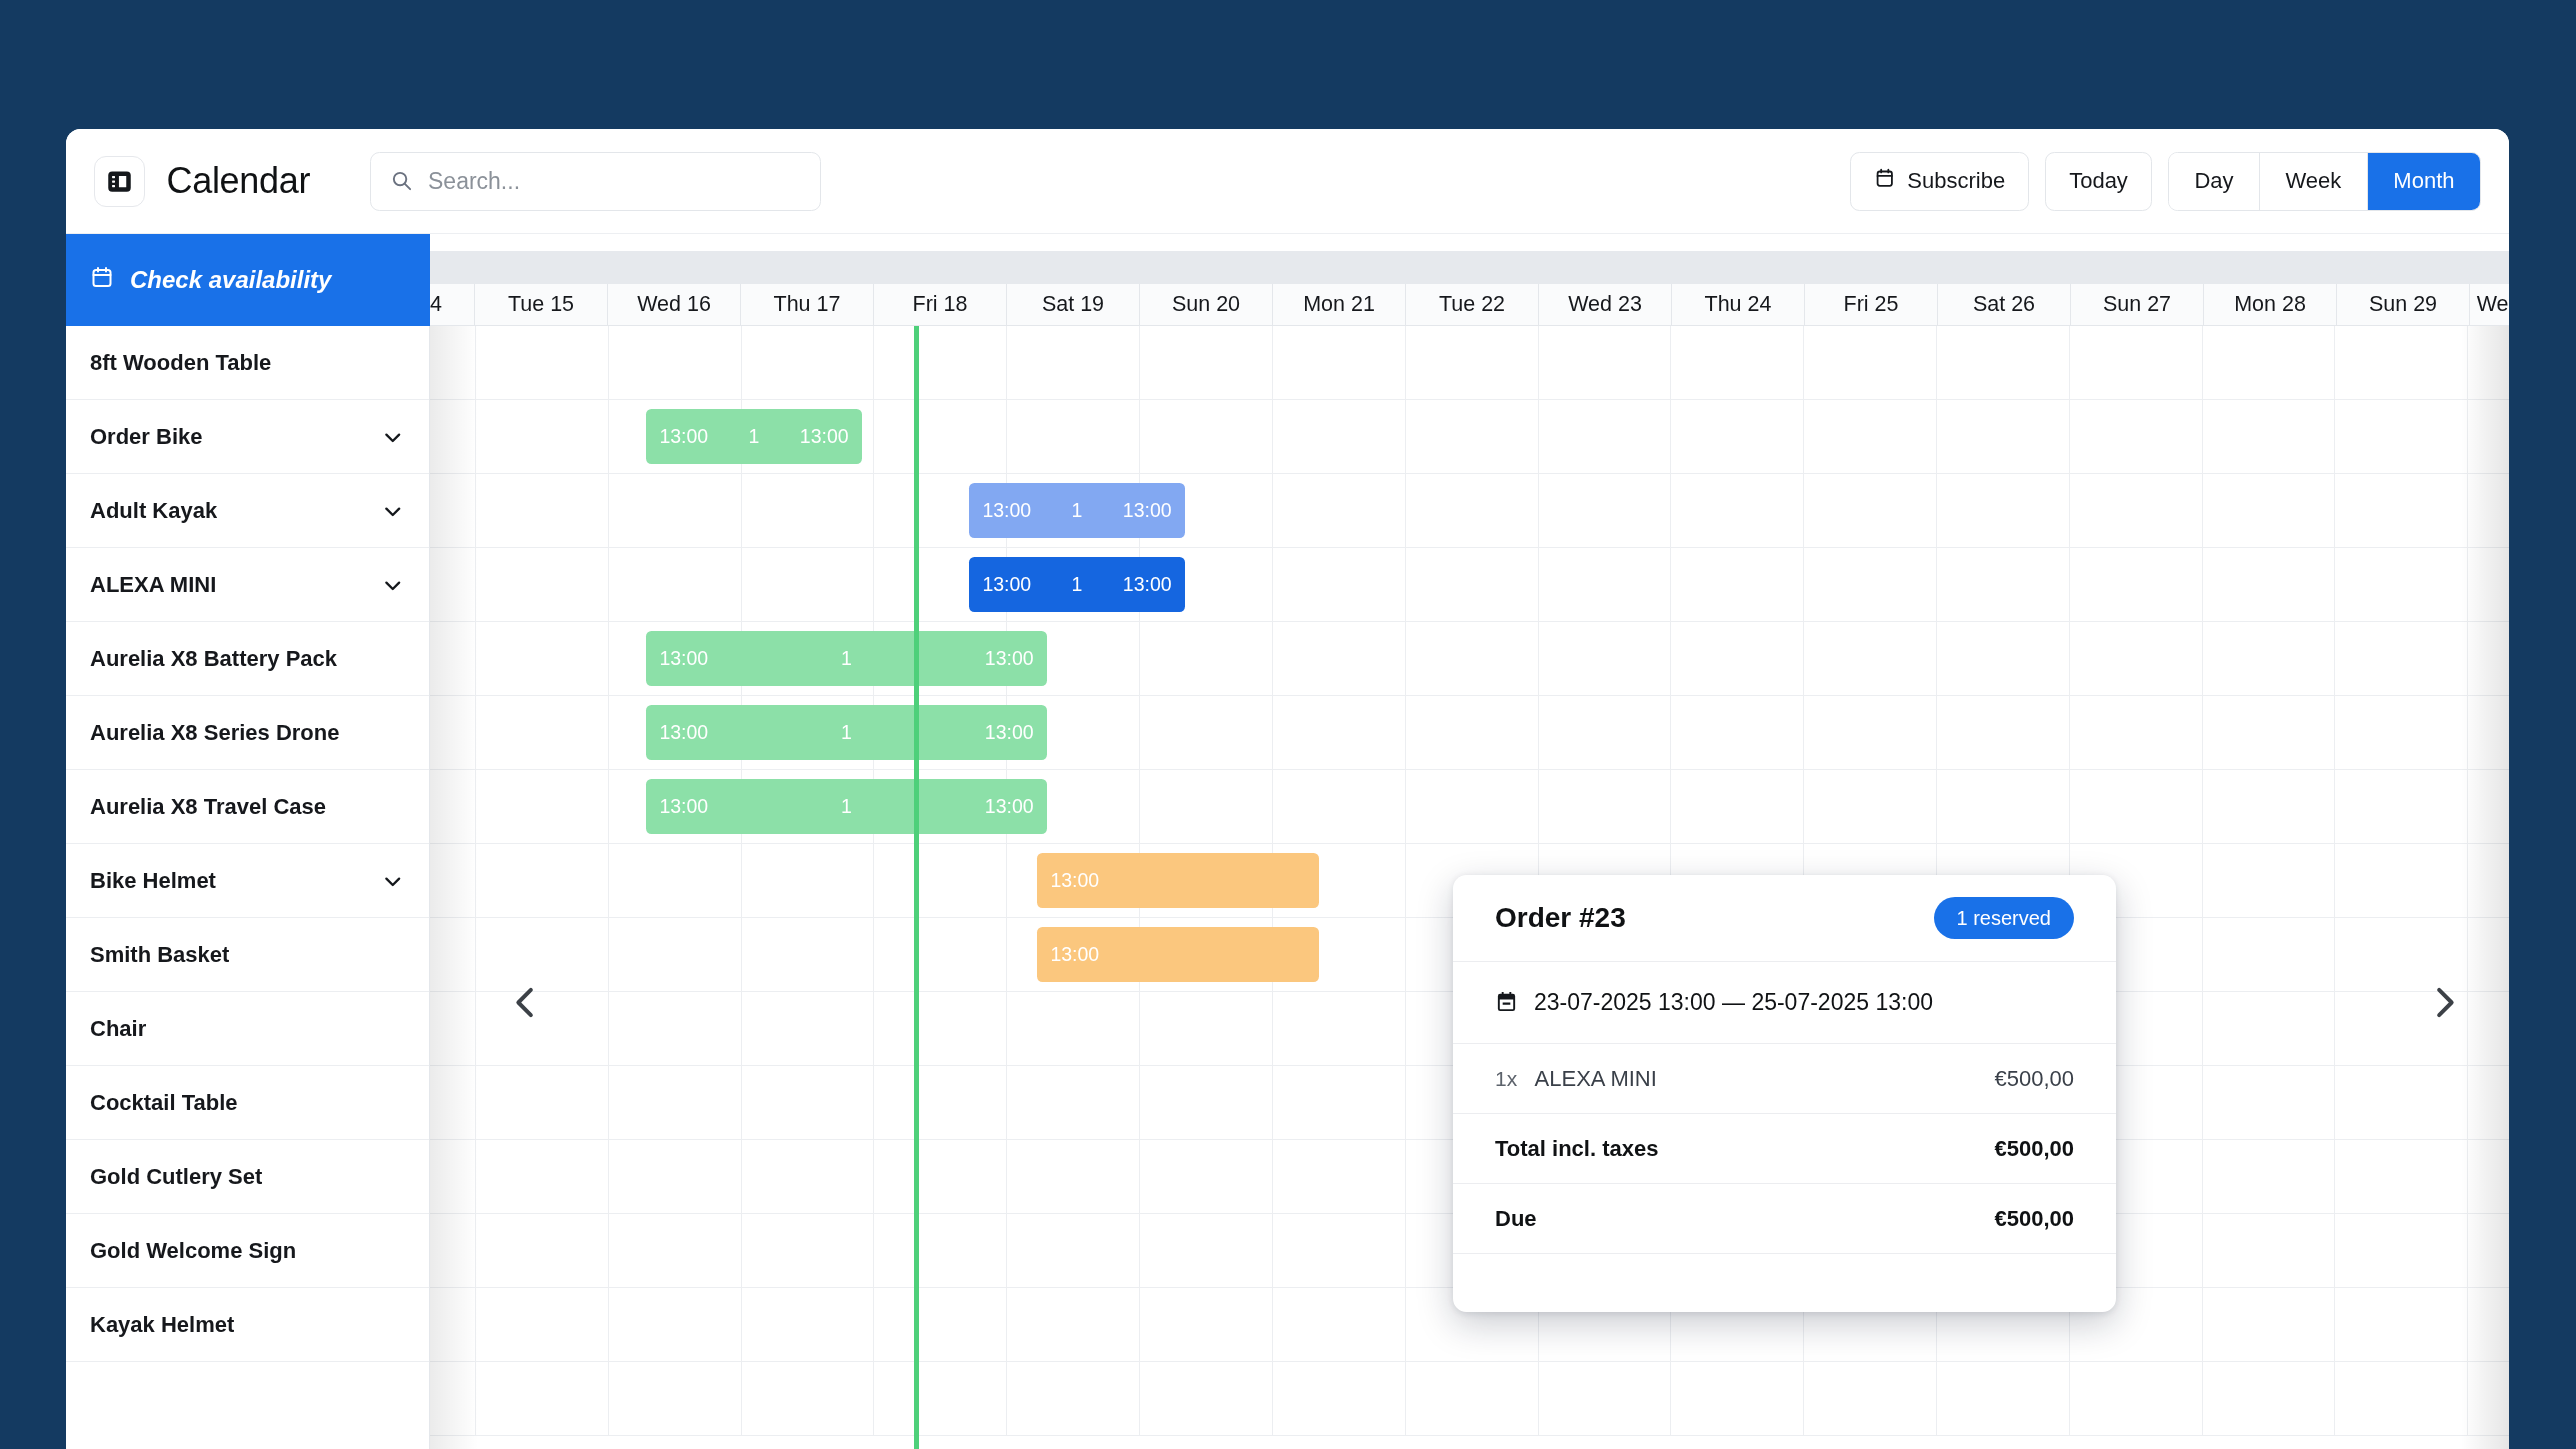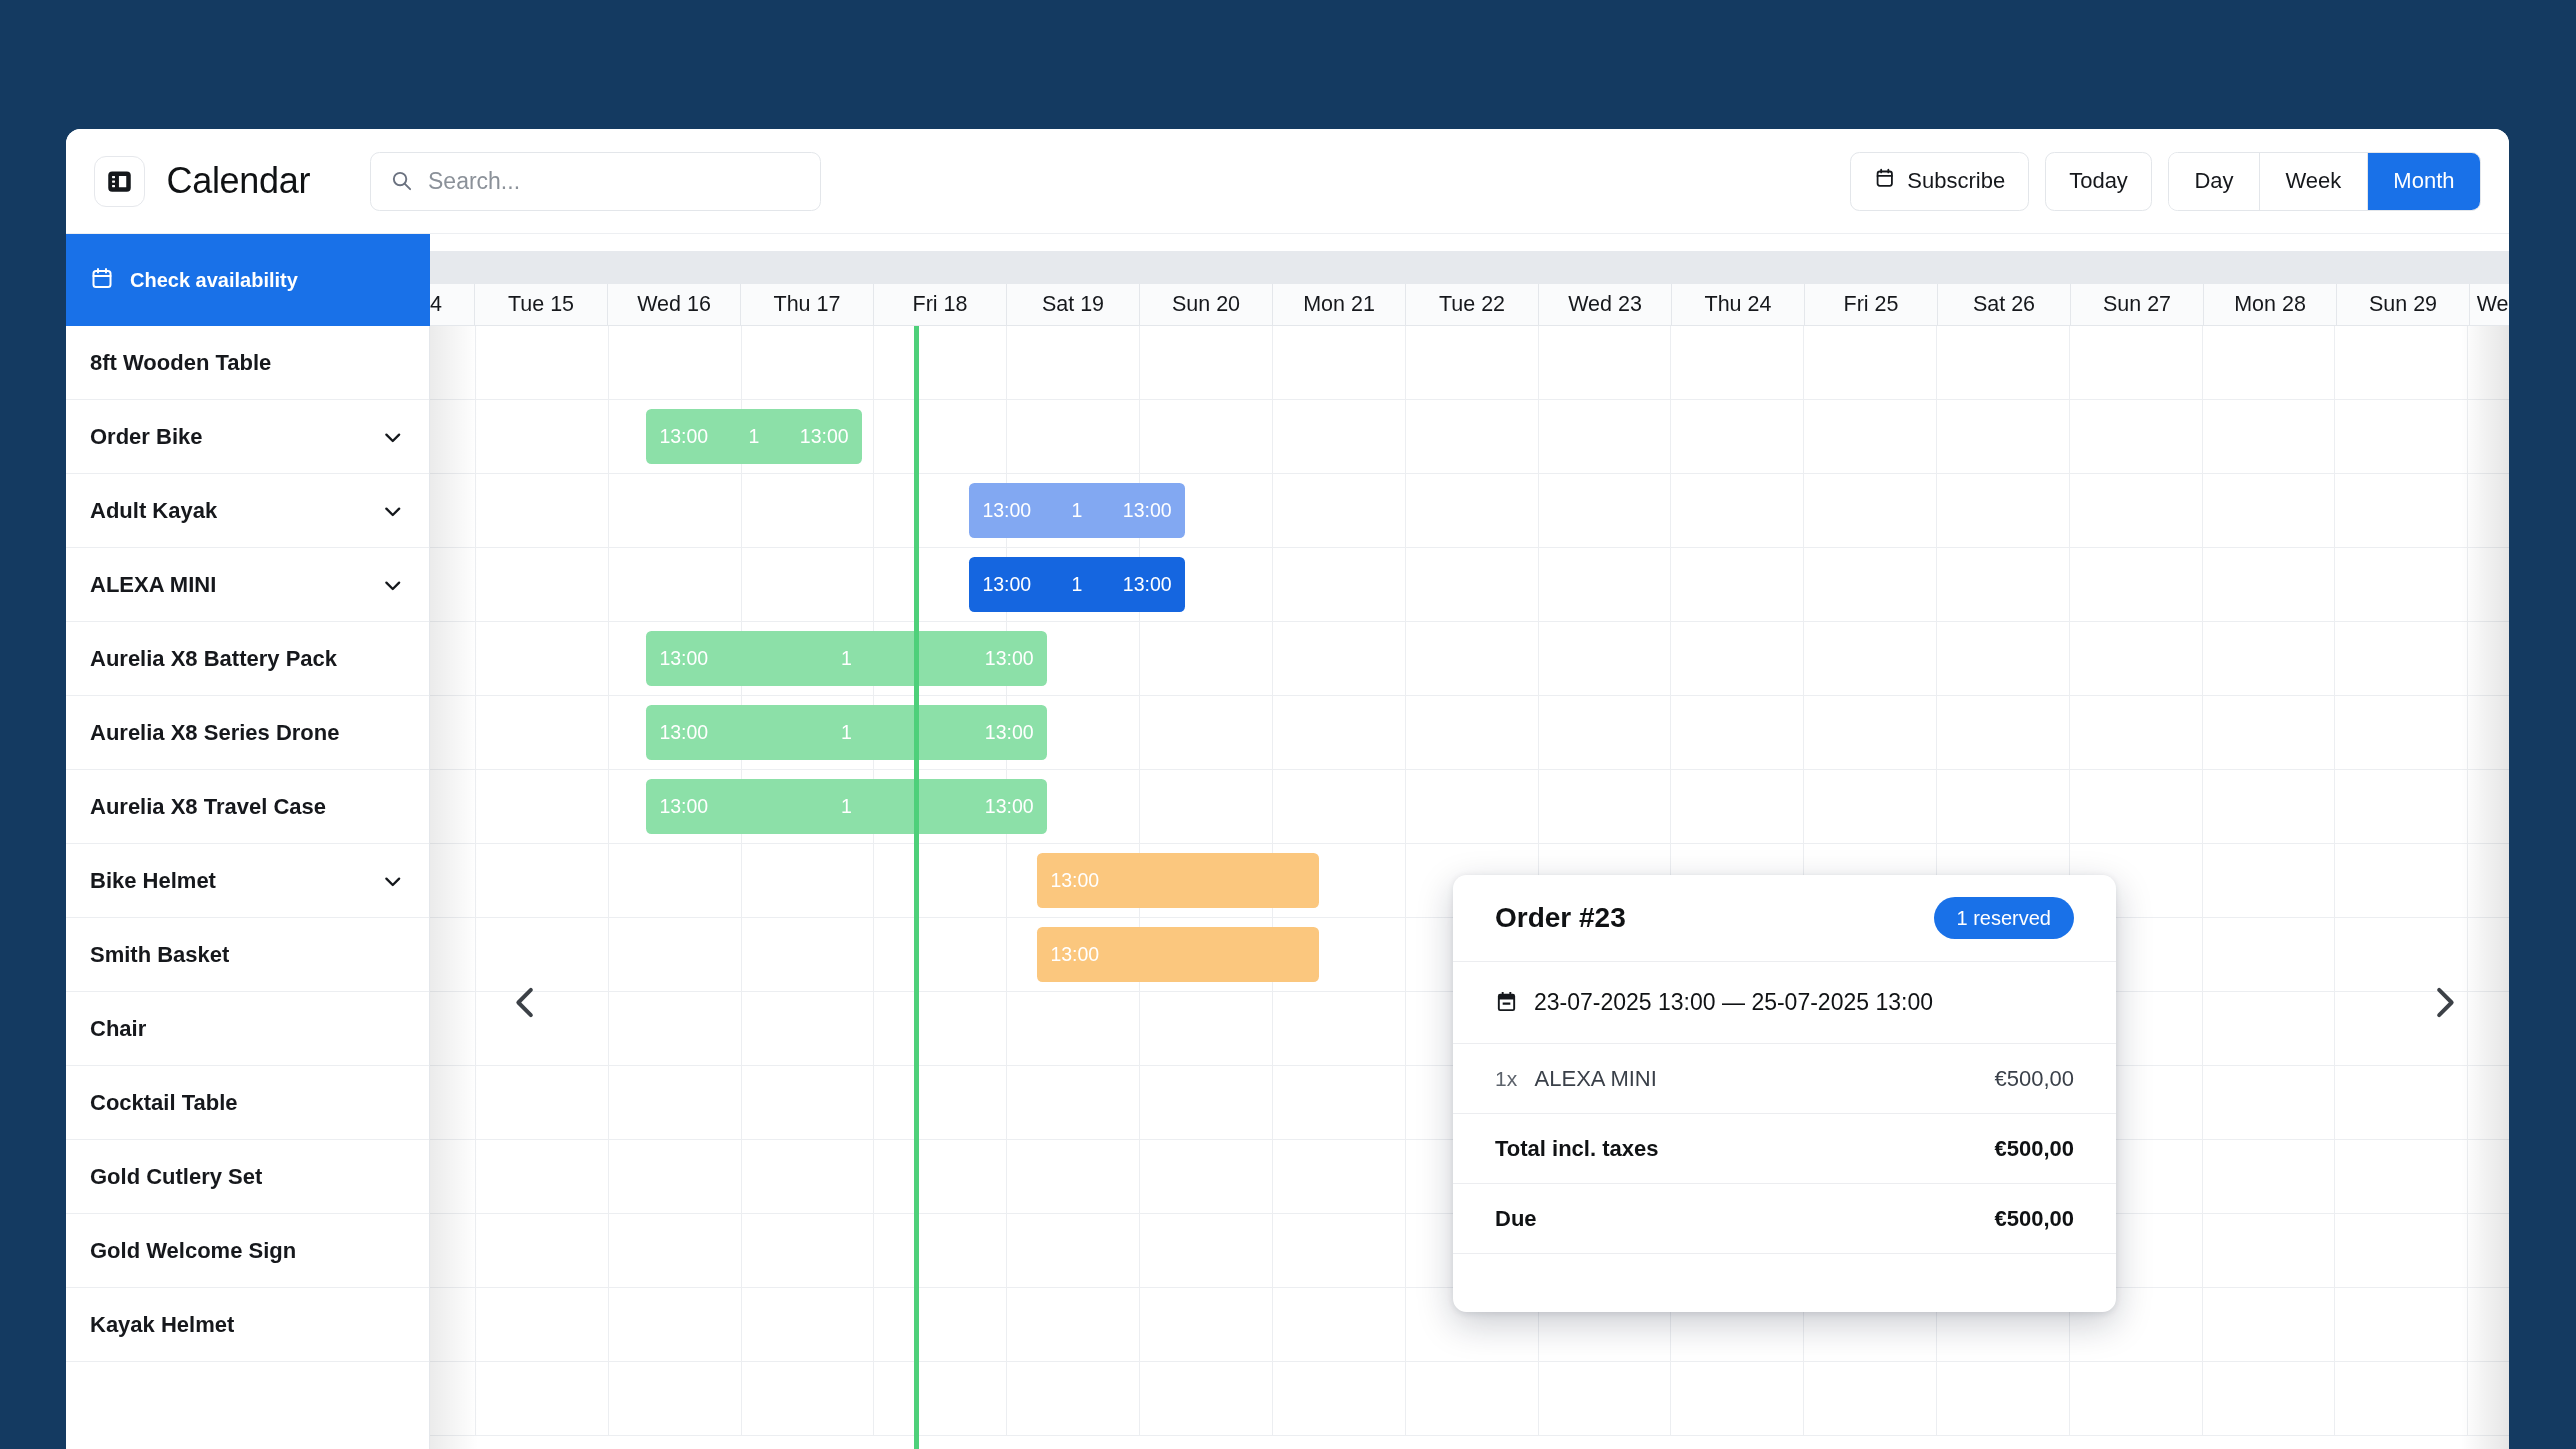--- a/index.html
+++ b/index.html
@@ -100,21 +100,21 @@
 
   
   #check-avail {
     position: absolute; left: 0; top: 0;
     width: 364px; height: 92px;
     background: #1971e8; color: #fff;
     display: flex; align-items: center; gap: 16px;
     padding-left: 24px; z-index: 6; cursor: pointer;
   }
   #check-avail svg { width: 24px; height: 24px; flex:0 0 auto; }
-  #check-avail span { font-size: 20px; font-weight: 700; white-space: nowrap; }
+  #check-avail span { font-size: 24px; font-weight: 700; white-space: nowrap; font-style: italic; }
 
   
   #day-header {
     position: absolute; left: 0; top: 50px; width: 100%; height: 42px;
     background: #fafbfc;
     border-bottom: 0.7px solid #e4e7eb;
   }
   #day-header-inner {
     position: absolute; left: 364px; top: 0; right: 0; height: 100%;
     display: flex; overflow: hidden;

